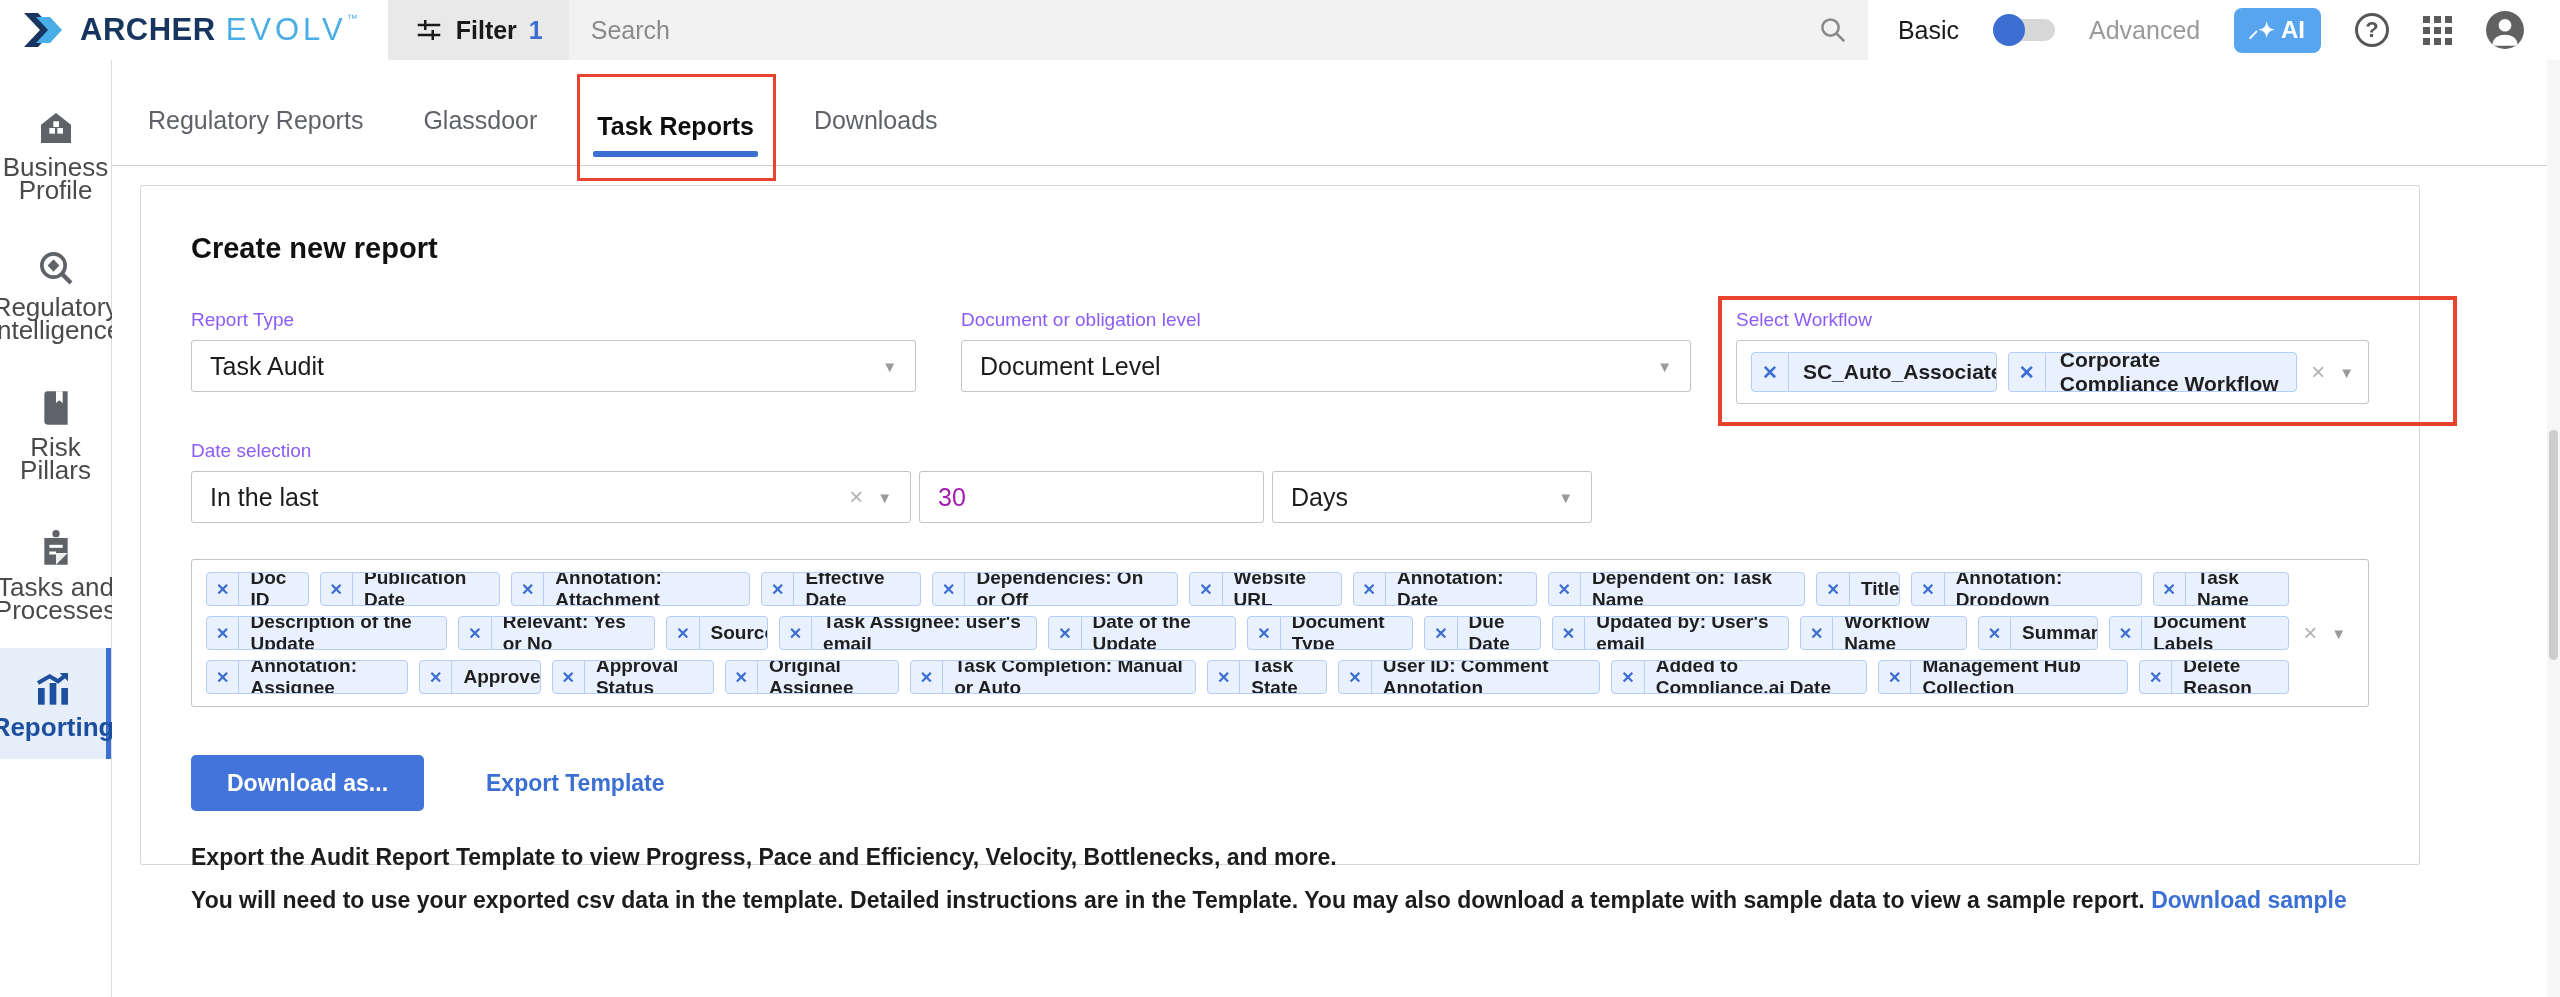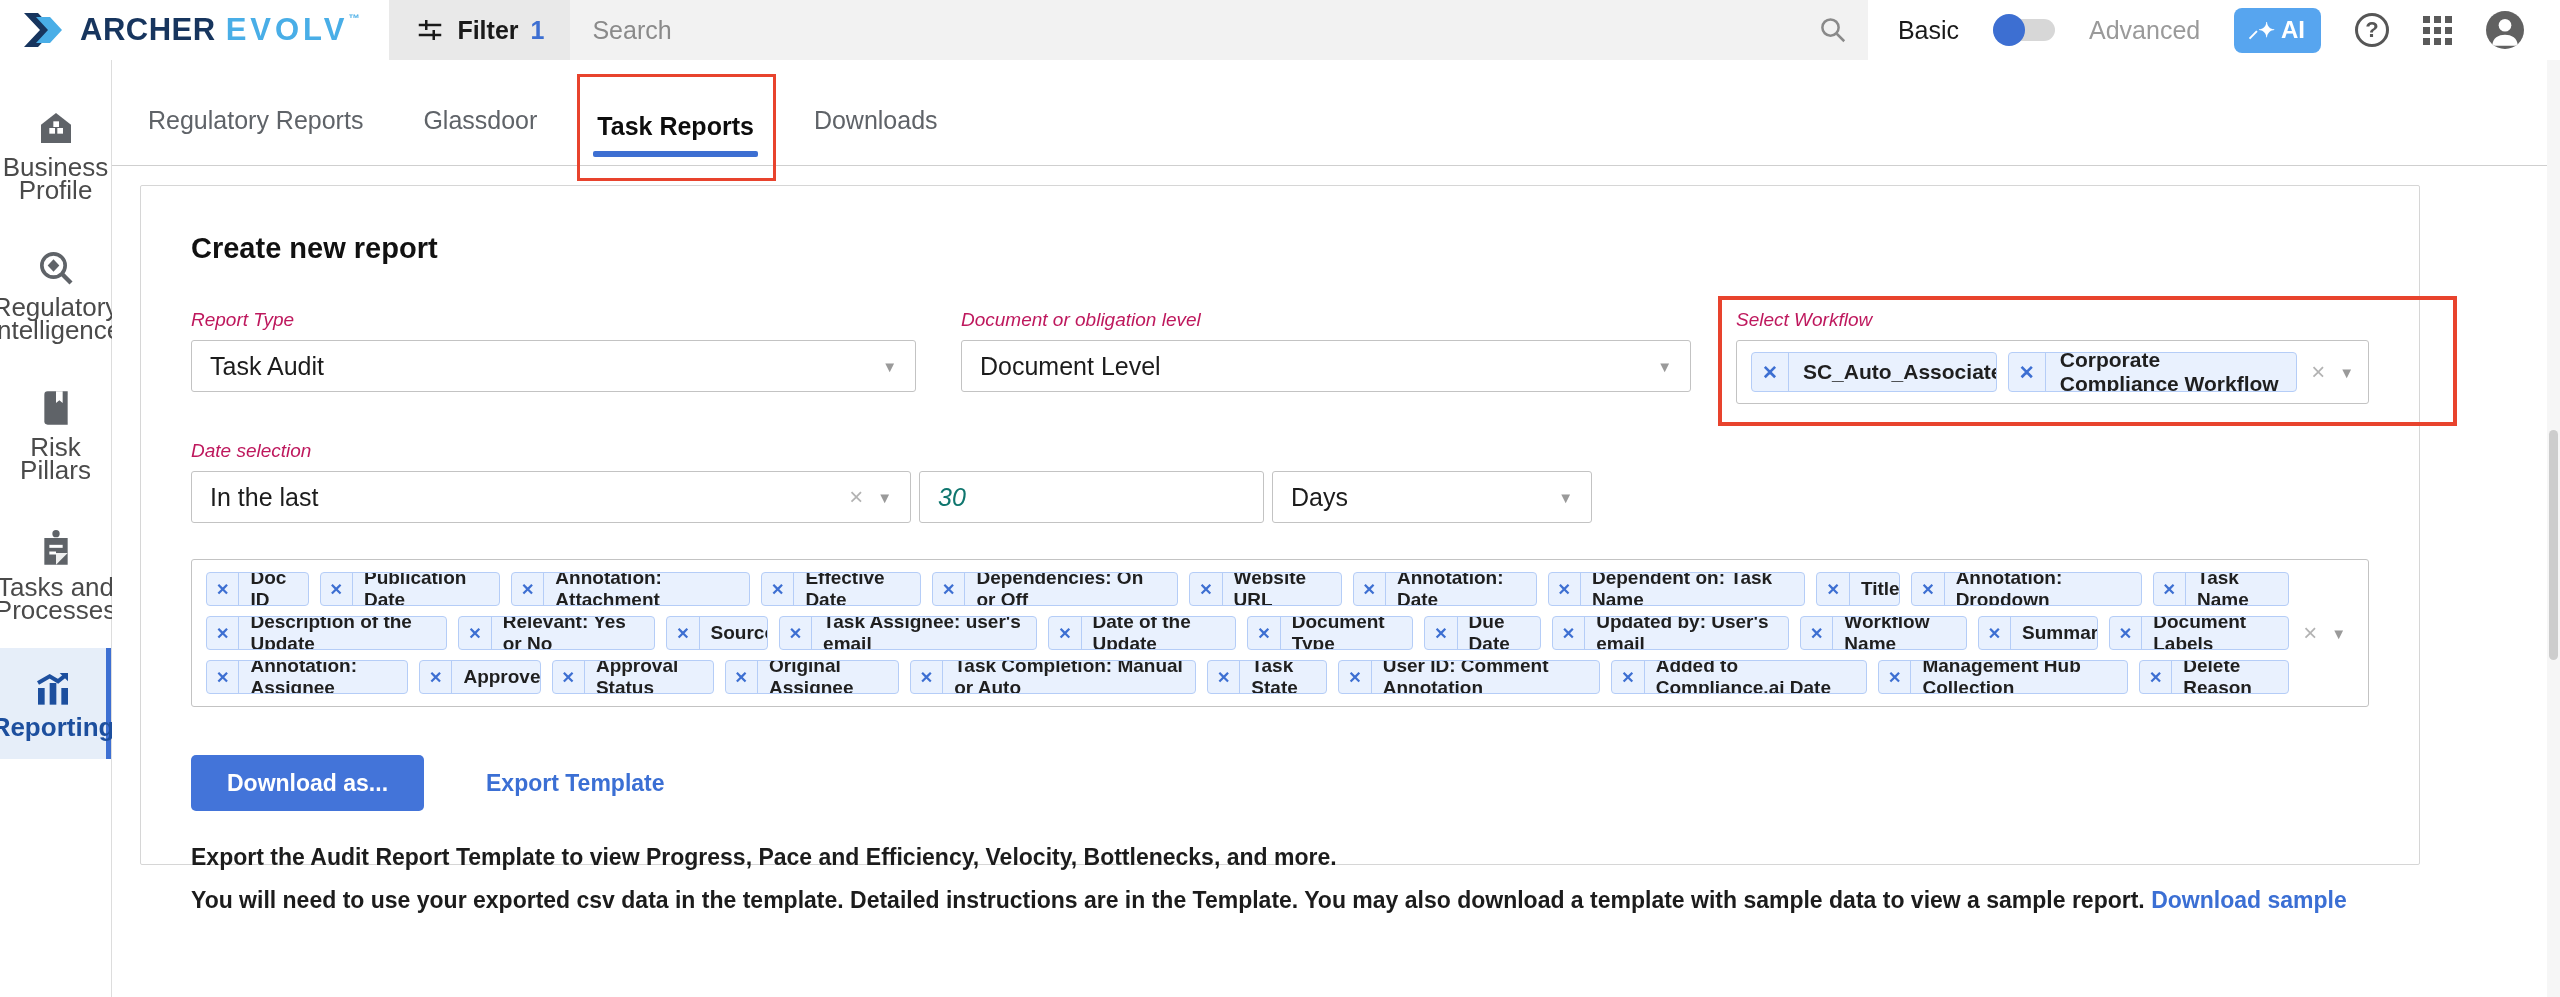--- a/index.html
+++ b/index.html
@@ -4,21 +4,21 @@
 <style>
   * { margin:0; padding:0; box-sizing:border-box; }
   html,body { width:2560px; height:997px; overflow:hidden; background:#fff;
     font-family:"Liberation Sans", sans-serif; color:#222; }
 
   
   .header { height:60px; display:flex; align-items:center; background:#fff; position:relative; z-index:5; }
   .logo { display:flex; align-items:center; padding:0 26px 0 24px; min-width:370px; }
   .logo-mark { width:46px; height:34px; margin-right:10px; }
   .logo-primary { font-size:31px; font-weight:800; color:#17355e; letter-spacing:.5px; }
-  .logo-secondary { font-size:31px; font-weight:700; color:#49aee7; letter-spacing:4px; margin-left:10px;text-align:center; }
+  .logo-secondary { font-size:31px; font-weight:400; color:#49aee7; letter-spacing:4px; margin-left:10px;text-align:center; }
   .logo-tm { font-size:11px; color:#49aee7; vertical-align:top; }
 
   .filter-btn { height:60px; background:#e9e9e9; display:flex; align-items:center; gap:12px;
     padding:0 26px; cursor:pointer; }
   .filter-btn .flabel { font-size:25px; font-weight:700; color:#1a1a1a; }
   .filter-btn .fcount { font-size:25px; font-weight:700; color:#3d6fd2; }
   .search-bar { flex:1; height:60px; background:#f2f2f2; display:flex; align-items:center; padding:0 20px 0 22px; }
   .search-bar input { flex:1; border:none; background:transparent; outline:none; font-size:25px; color:#333;
     font-family:"Liberation Sans", sans-serif; }
   .search-bar input::placeholder { color:#8a8a8a; }
@@ -61,21 +61,21 @@
   .tab-annotation { position:absolute; top:-38px; left:-18px; right:-20px; bottom:-16px;
     border:3px solid #e8432d; pointer-events:none; }
 
   
   .content { flex:1; padding:19px 140px 0 28px; }
   .card { background:#fff; border:1px solid #d6d6d6; border-radius:2px; height:680px; padding:46px 50px; }
   .card-title { font-size:29px; font-weight:700; color:#111; }
 
   .form-row1 { display:flex; gap:45px; margin-top:44px; }
   .fg { position:relative; }
-  .fg-label { font-size:19px; color:#be185d; margin-bottom:9px;font-style:italic; }
+  .fg-label { font-size:19px; color:#8b5cf6; margin-bottom:9px; }
   .field { border:1px solid #c3c3c3; border-radius:3px; background:#fff; display:flex; align-items:center;
     padding:0 18px; font-size:25px; color:#1c1c1c; height:52px; cursor:pointer; }
   .field .spacer { flex:1; }
   .caret { color:#9a9a9a; font-size:15px; margin-left:14px; }
   .clear-x { color:#b3b3b3; font-size:24px; margin-left:14px; }
 
   .col-report { width:725px; }
   .col-doclevel { width:730px; }
   .col-workflow { flex:1; }
   .workflow-field { height:64px; padding:0 14px; }
@@ -87,22 +87,22 @@
   .chip .chip-x { display:flex; align-items:center; padding:0 10px; color:#3d6fd2; font-weight:700;
     font-size:19px; border:none; background:transparent; border-right:1px solid #b5cdf7; cursor:pointer;
     font-family:"Liberation Sans", sans-serif; }
   .chip .chip-label { display:flex; align-items:center; padding:0 14px; font-size:21px; font-weight:600; color:#1f1f1f; }
   .chips { display:flex; gap:11px; }
 
   .form-row2 { display:flex; gap:8px; margin-top:36px; }
   .w-datefield { width:720px; }
   .w-amount { width:345px; }
   .w-unit { width:320px; }
-  .w-amount input { border:none; outline:none; font-size:25px; color:#0f766e; width:100%;
-    font-family:"Liberation Sans", sans-serif;font-style:italic; }
+  .w-amount input { border:none; outline:none; font-size:25px; color:#a21caf; width:100%;
+    font-family:"Liberation Sans", sans-serif; }
 
   .attr-group { margin-top:36px; }
   .attr-box { border:1px solid #c3c3c3; border-radius:3px; display:flex; padding:12px 14px; }
   .attr-rows { flex:1; display:flex; flex-direction:column; gap:10px; }
   .attr-rows .chip { height:34px; }
   .attr-rows .chip .chip-x { font-size:16px; padding:0 9px; }
   .attr-rows .chip .chip-label { font-size:19px; font-weight:600; padding:0 11px; }
   .attr-adorn { display:flex; align-items:center; padding-right:8px; }
 
   .action-row { display:flex; align-items:center; margin-top:48px; gap:62px; }

